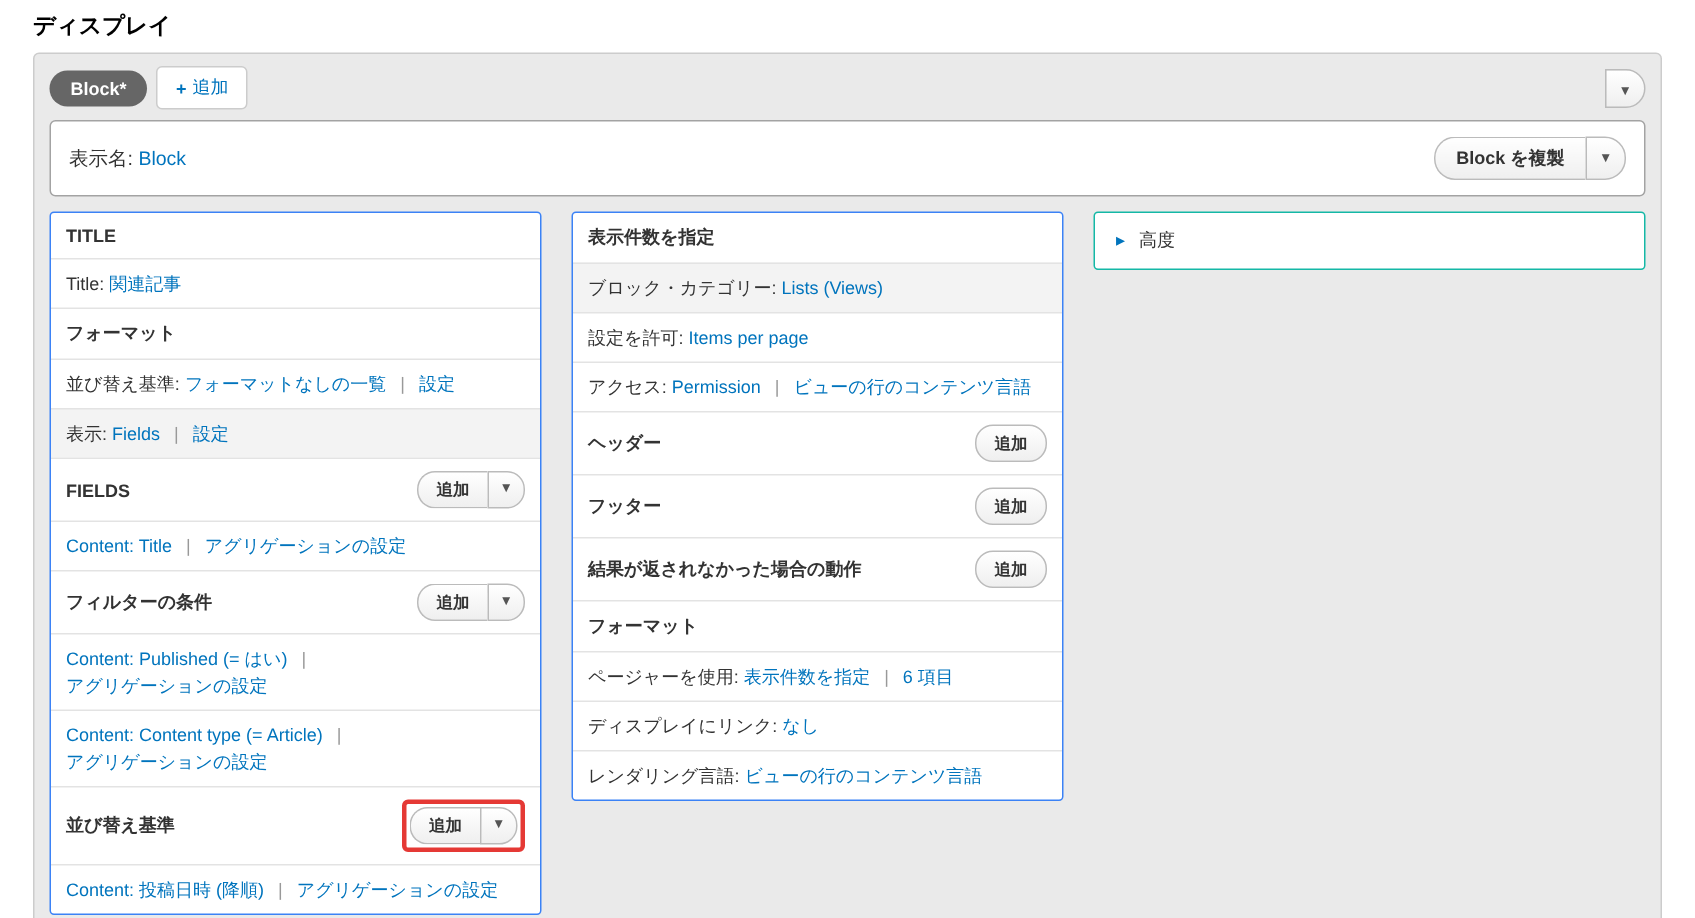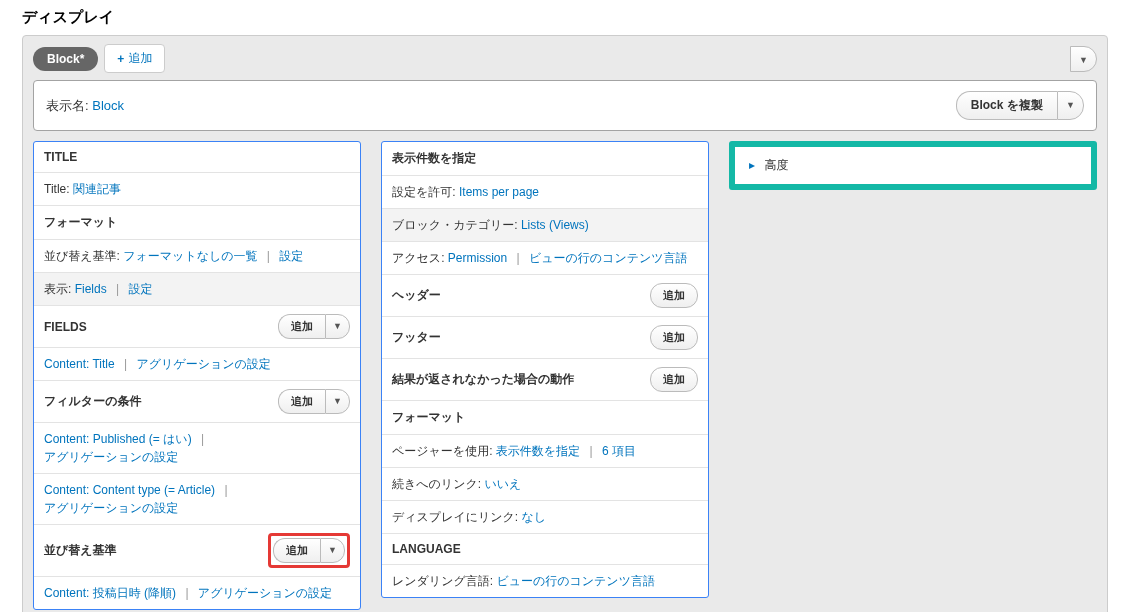--- a/index.html
+++ b/index.html
@@ -112,21 +112,21 @@
   .section-row.shade { background:#f3f3f3; }
   .section-row:first-child { border-top:none; }
   .sep { color:#999; margin:0 6px; }
   .hl-red { border:3px solid #e53935; border-radius:4px; padding:2px; display:inline-flex;}
   .btn-small { padding:4px 12px; font-size:11px; }
   .btn-small.left{border-radius:12px 0 0 12px; border-right:none;}
   .btn-small.right{border-radius:0 12px 12px 0; padding:4px 7px;}
   .btn-small.solo{border-radius:12px;}
   .rail-box {
     background:#fff;
-    border:6px solid #14b8a6;
+    border:1px solid #14b8a6;
     border-radius:3px;
     padding:10px 14px;
   }
   .rail-box .arrow { color:#0074bd; font-size:12px; margin-right:6px;}
   .plus { color:#0074bd; font-weight:bold; }
 </style>
 </head>
 <body>
 
 <div class="page">
@@ -232,29 +232,29 @@
             <span class="link">アグリゲーションの設定</span>
           </div>
         </div>
       </div>
 
       <div class="col col2">
         <div class="whitebox">
           <div class="section-hd">
               <span>表示件数を指定</span>
             </div>
-          <div class="section-row">
-            <span>設定を許可:</span>
-            <span class="link">Items per page</span>
-          </div>
           <div class="section-row shade">
             <span>ブロック・カテゴリー:</span>
             <span class="link">Lists (Views)</span>
           </div>
           <div class="section-row">
+            <span>設定を許可:</span>
+            <span class="link">Items per page</span>
+          </div>
+          <div class="section-row">
             <span>アクセス:</span>
             <span class="link">Permission</span>
             <span class="sep">|</span>
             <span class="link">ビューの行のコンテンツ言語</span>
           </div>
 
           <div class="section-hd" style="border-top:1px solid #e3e3e3">
             <span>ヘッダー</span>
             <span class="btn-pill btn-small solo">追加</span>
           </div>
@@ -272,31 +272,24 @@
           <div class="section-hd" style="border-top:1px solid #e3e3e3">
               <span>フォーマット</span>
             </div>
           <div class="section-row">
             <span>ページャーを使用:</span>
             <span class="link">表示件数を指定</span>
             <span class="sep">|</span>
             <span class="link">6 項目</span>
           </div>
           <div class="section-row">
-            <span>続きへのリンク:</span>
-            <span class="link">いいえ</span>
-          </div>
-          <div class="section-row">
             <span>ディスプレイにリンク:</span>
             <span class="link">なし</span>
           </div>
 
-          <div class="section-hd" style="border-top:1px solid #e3e3e3">
-              <span>LANGUAGE</span>
-            </div>
           <div class="section-row">
             <span>レンダリング言語:</span>
             <span class="link">ビューの行のコンテンツ言語</span>
           </div>
         </div>
       </div>
 
       <div class="col col3">
         <div class="rail-box">
           <span class="arrow">▸</span>

